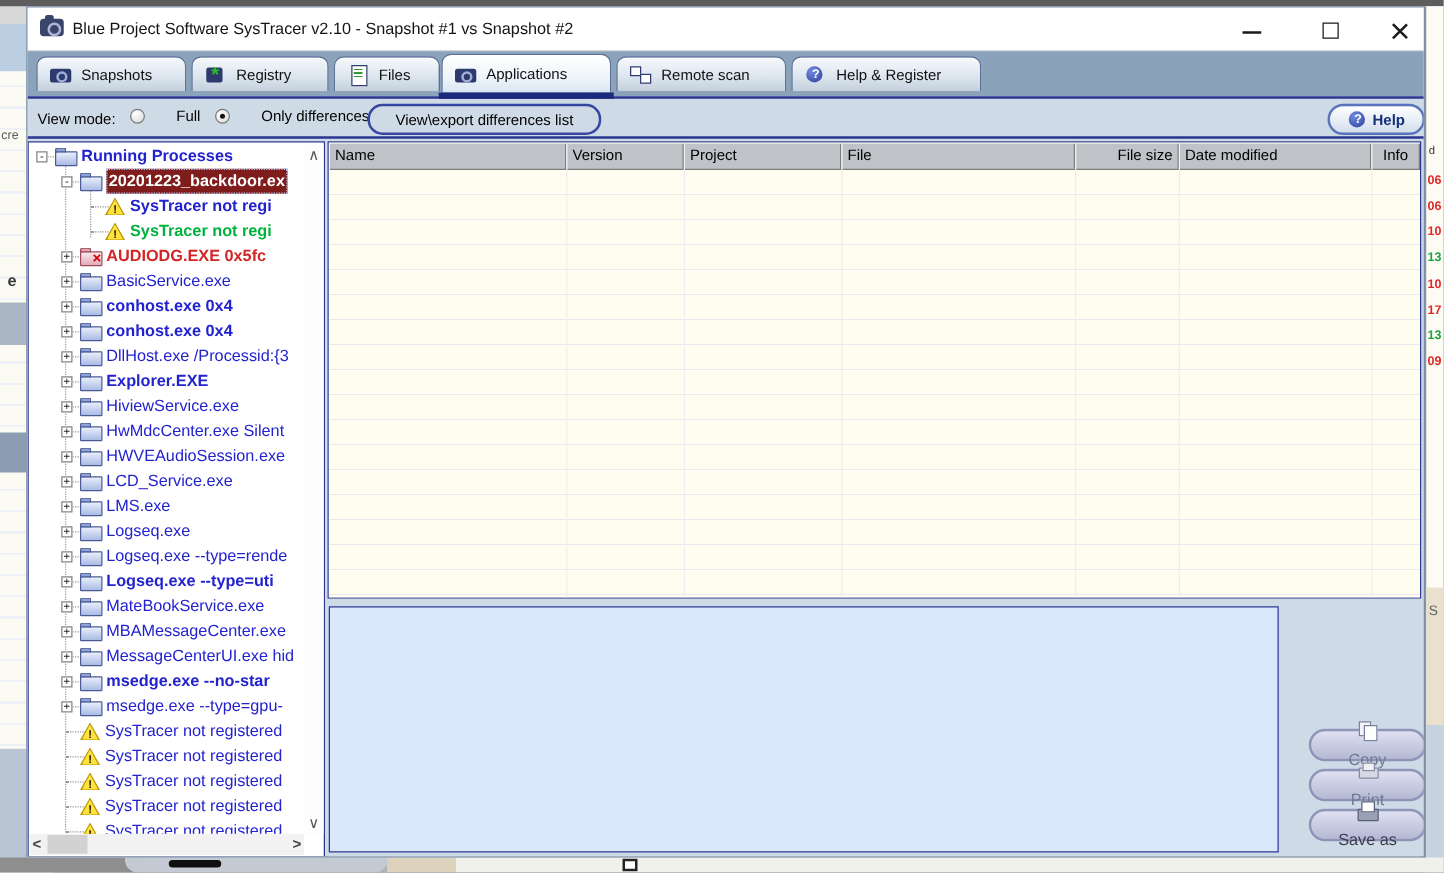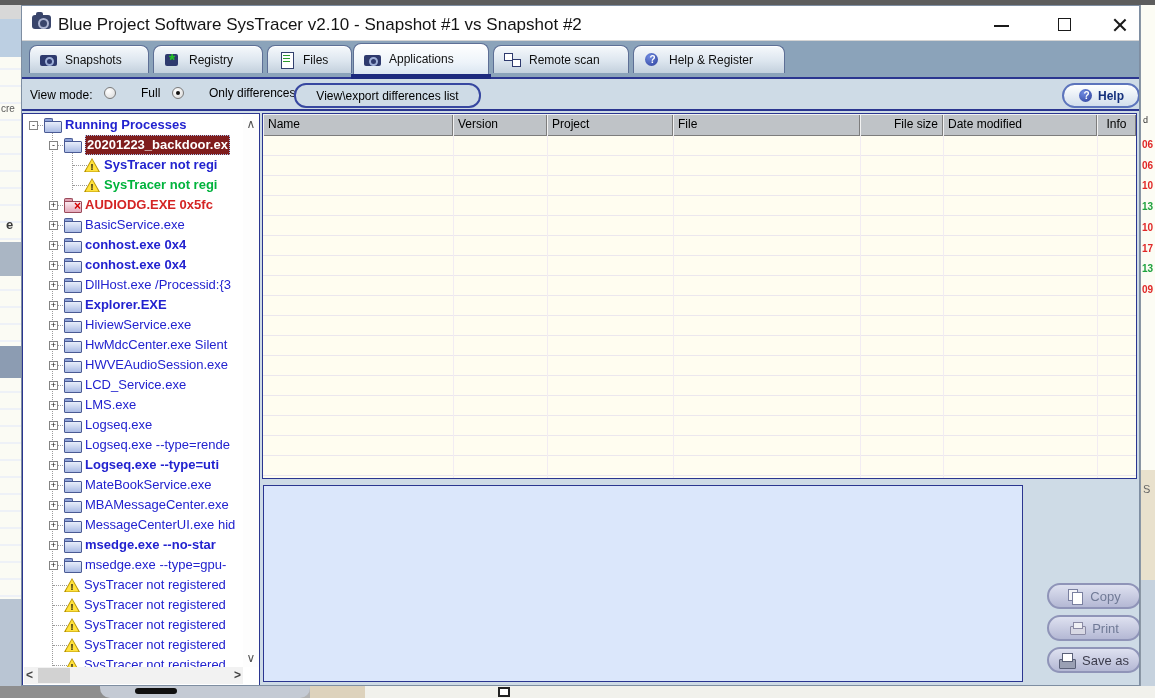--- a/index.html
+++ b/index.html
@@ -32,21 +32,21 @@
   .bg-bottom .fdash { position:absolute; left:35px; top:2px; width:42px; height:6px; background:#101010; border-radius:3px; }
   .bg-bottom .fsq { position:absolute; left:498px; top:1px; width:12px; height:10px; border:2px solid #222; background:#fff; }
 
   
   .win { position:absolute; left:21px; top:5px; width:1119px; height:681px; border:1px solid #7e8ea2; background:#cedbe6; overflow:hidden; }
 
   .titlebar { position:absolute; left:0; top:0; width:100%; height:35px; background:#ffffff; border-bottom:1px solid #d4d4d4; }
   .app-icon { position:absolute; left:10px; top:9px; width:19px; height:14px; background:#39456b; border-radius:3px; }
   .app-icon::before { content:""; position:absolute; left:4px; top:-3px; width:7px; height:4px; background:#39456b; border-radius:2px 2px 0 0; }
   .app-icon::after { content:""; position:absolute; left:6px; top:3px; width:7px; height:7px; border:2px solid #aeb6d2; border-radius:50%; }
-  .title-text { position:absolute; left:36px; top:9px; font-size:17px; color:#141414; white-space:nowrap; }
+  .title-text { position:absolute; left:36px; top:9px; font-size:13px; color:#141414; white-space:nowrap; }
   .winbtn { position:absolute; top:4px; width:34px; height:28px; cursor:default; }
   .btn-min { left:962px; } .btn-max { left:1025px; } .btn-close { left:1080px; }
   .glyph-min { position:absolute; left:10px; top:15px; width:15px; height:2px; background:#1a1a1a; }
   .glyph-max { position:absolute; left:11px; top:8px; width:13px; height:13px; border:1.5px solid #1a1a1a; background:#fff; }
   .glyph-close { position:absolute; left:10px; top:7px; width:16px; height:16px; }
   .glyph-close::before, .glyph-close::after { content:""; position:absolute; left:7px; top:0; width:1.7px; height:16px; background:#1a1a1a; }
   .glyph-close::before { transform:rotate(45deg);} .glyph-close::after { transform:rotate(-45deg);}
 
   
   .tabstrip { position:absolute; left:0; top:35px; width:100%; height:36px; background:#8ba3ba; }
@@ -143,21 +143,21 @@
         repeating-linear-gradient(180deg,transparent 0 19px,#ece7ee 19px 20px);
       background-repeat:no-repeat,no-repeat,no-repeat,no-repeat,no-repeat,no-repeat,repeat;
       background-size:1px 100%,1px 100%,1px 100%,1px 100%,1px 100%,1px 100%,100% 20px;
       background-position:190px 0,284px 0,410px 0,597px 0,680px 0,834px 0,0 0; }
 
   
   .bottom-panel { position:absolute; left:240px; top:473px; width:875px; height:208px; background:#cedbe6; }
   .detail-box { position:absolute; left:1px; top:6px; width:760px; height:197px; background:#dbe7fb; border:1px solid #2b3690; }
   .act-btn { position:absolute; left:785px; width:94px; height:26px; border:2px solid #8f94b8; border-radius:13px;
              background:linear-gradient(180deg,#dee1f0,#b4b8d4); display:flex; align-items:center; justify-content:center; gap:7px;
-             font-size:13px; color:#707a96; cursor:default; font-family:inherit; }
+             font-size:13px; color:#707a96; cursor:default; font-family:inherit;flex-direction:column; }
   .act-btn[data-enabled="1"] { color:#3c3c4c; }
   .btn-ico { position:relative; width:16px; height:14px; flex:0 0 16px; }
   [data-icon="copy-icon"]::before { content:""; position:absolute; left:1px; top:0; width:8px; height:10px; background:#f4f4f8; border:1px solid #7a80a0; }
   [data-icon="copy-icon"]::after { content:""; position:absolute; left:5px; top:3px; width:9px; height:11px; background:#ffffff; border:1px solid #7a80a0; }
   [data-icon="print-icon"]::before { content:""; position:absolute; left:1px; top:5px; width:14px; height:7px; background:#d8d8e4; border:1px solid #8a8aa4; border-radius:1px; }
   [data-icon="print-icon"]::after { content:""; position:absolute; left:4px; top:1px; width:8px; height:5px; background:#f0f0f4; border:1px solid #8a8aa4; }
   [data-icon="save-as-icon"]::before { content:""; position:absolute; left:0px; top:6px; width:15px; height:8px; background:#9aa0b4; border:1px solid #5a6078; border-radius:1px; }
   [data-icon="save-as-icon"]::after { content:""; position:absolute; left:3px; top:0px; width:9px; height:7px; background:#ffffff; border:1px solid #5a6078; }
 </style>
 </head>

